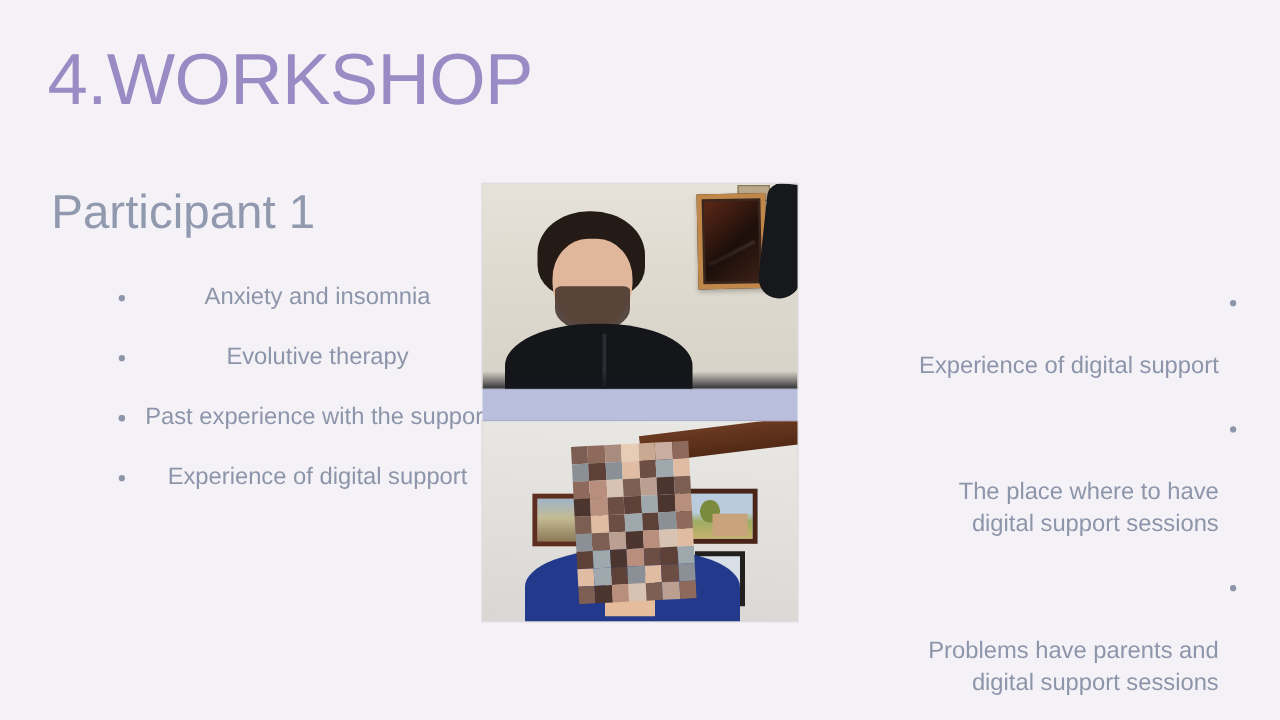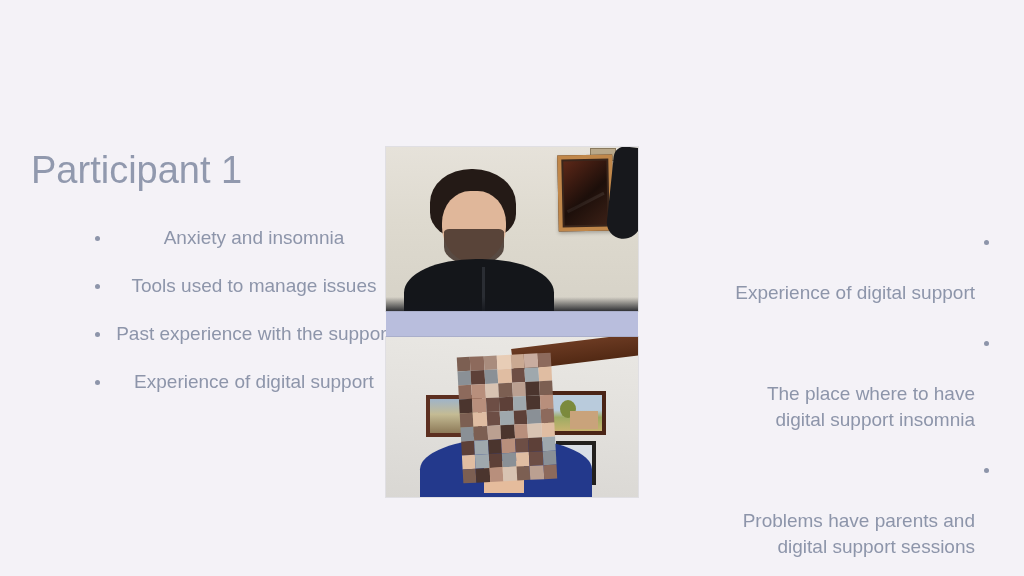--- a/index.html
+++ b/index.html
@@ -17,21 +17,21 @@
     font-size:58px; font-weight:400; letter-spacing:-0.5px;
     color:#9a8bc4; line-height:1.05; white-space:nowrap;
   }
 
   
   .col-heading {
     position:absolute; top:150px;
     font-size:38px; font-weight:400; color:#9199ae;
     line-height:1.1; white-space:nowrap;
   }
-  .col-heading.left  { left:31px;  text-align:right; }
+  .col-heading.left  { left:41px;  text-align:right; }
   .col-heading.right { right:35px; text-align:right; }
 
   
   .list-left {
     position:absolute; left:92px; top:225px; width:300px;
     list-style:none;
   }
   .list-left li {
     position:relative; padding-left:24px; margin-bottom:23px;
     font-size:19px; line-height:1.32; color:#8d95aa; text-align:center;
@@ -187,52 +187,56 @@
   .pixel-face i { display:block; }
 
   
   .video-top, .video-bottom { box-shadow:0 0 0 1px rgba(0,0,0,.08); }
 </style>
 </head>
 <body>
 
 <div class="slide">
 
+  <div class="slide-title">4.WORKSHOP</div>
 
   <div class="col-heading left">Participant 1</div>
 
 
   <ul class="list-left">
     <li>
       <span class="dot"></span>
       <span>Anxiety and insomnia</span>
     </li>
     <li>
       <span class="dot"></span>
-      <span>Tools used to manage issues</span>
+      <span>Evolutive therapy</span>
+    </li>
+    <li>
+      <span class="dot"></span>
     </li>
     <li>
       <span class="dot"></span>
       <span>Past experience with the support</span>
     </li>
     <li>
       <span class="dot"></span>
       <span>Experience of digital support</span>
     </li>
   </ul>
 
   <ul class="list-right">
     <li>
       <span class="dot"></span>
       <span>Experience of digital support</span>
     </li>
     <li>
       <span class="dot"></span>
       <span>The place where to have
-digital support insomnia</span>
+digital support sessions</span>
     </li>
     <li>
       <span class="dot"></span>
       <span>Problems have parents and
 digital support sessions</span>
     </li>
 
   </ul>
 
   <div class="video-stack">

